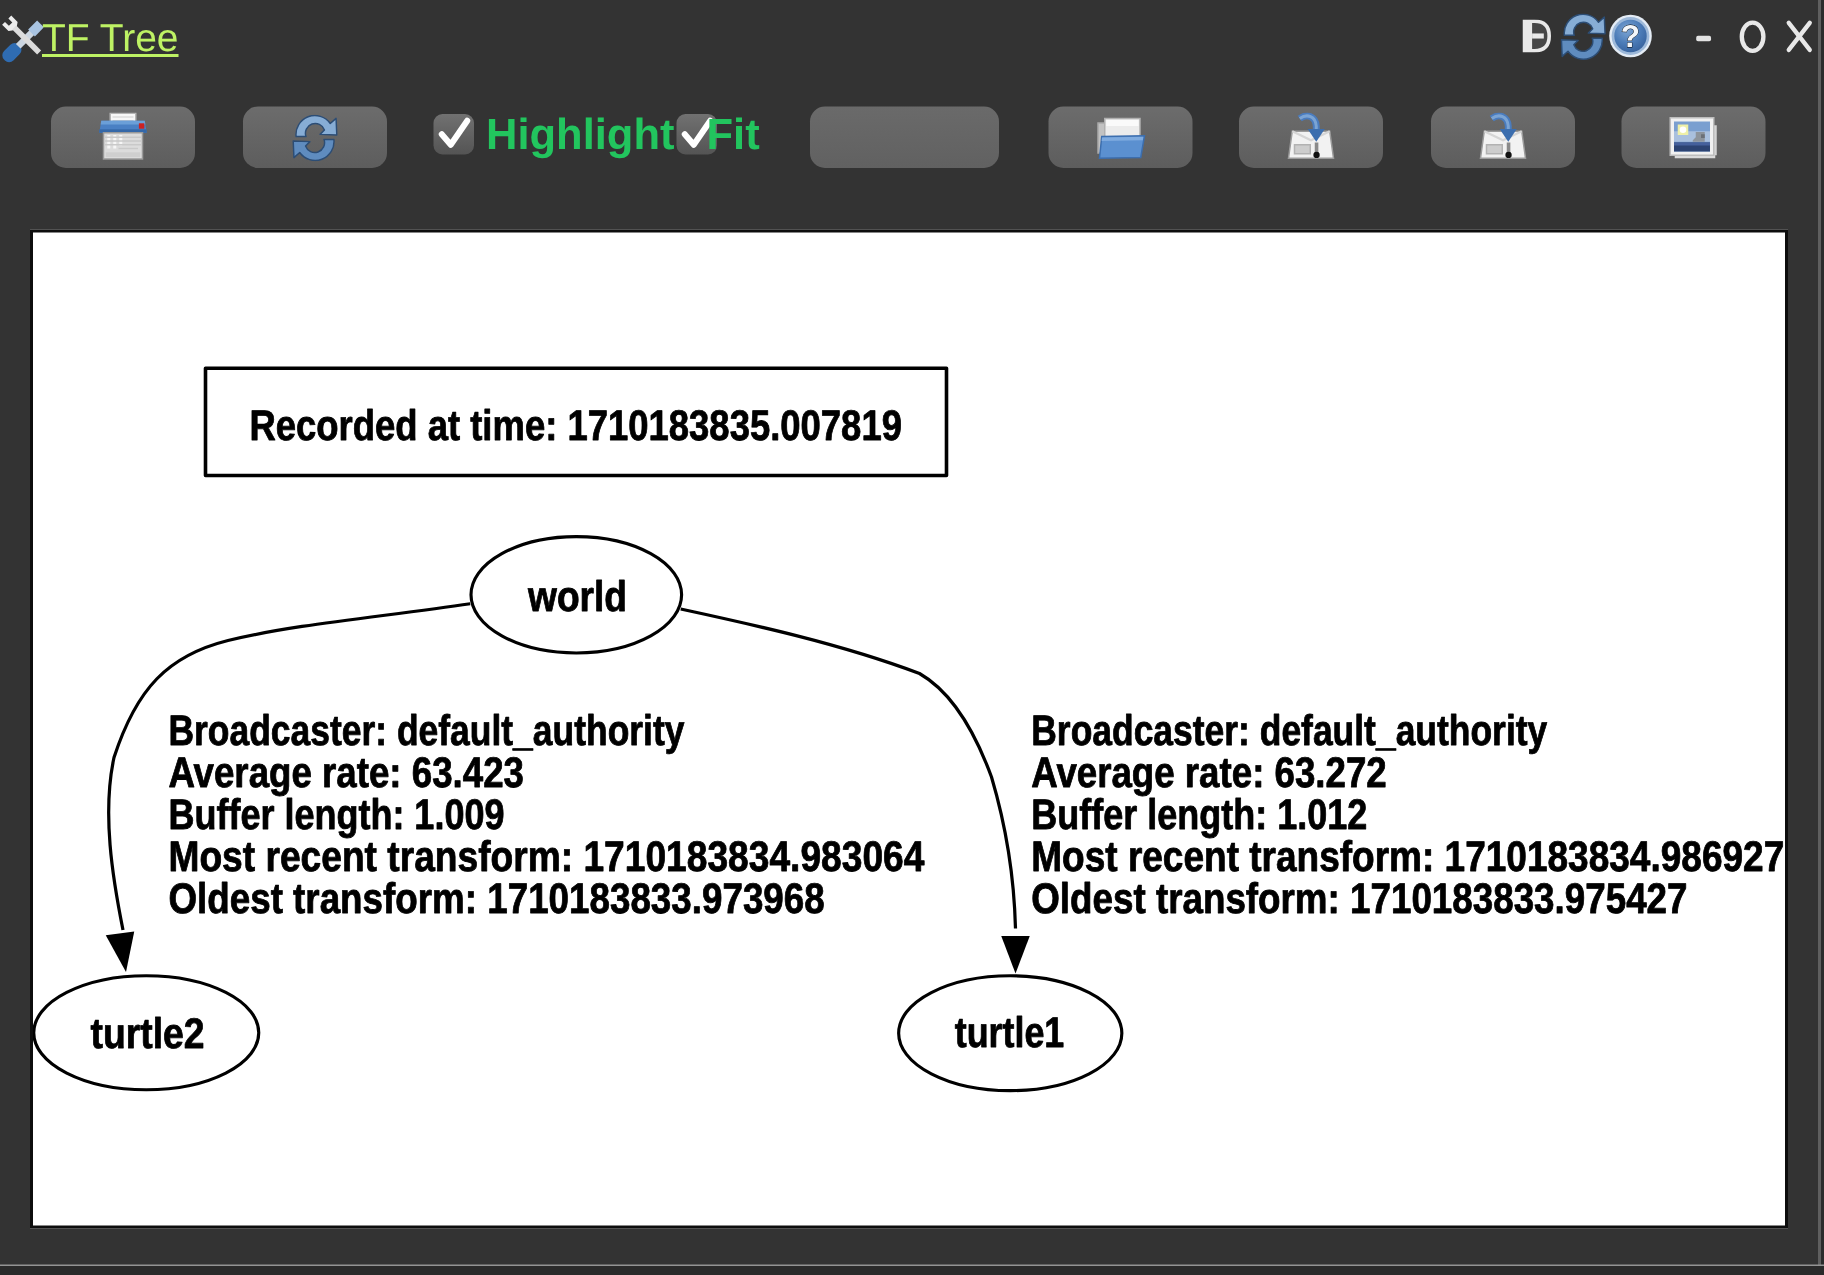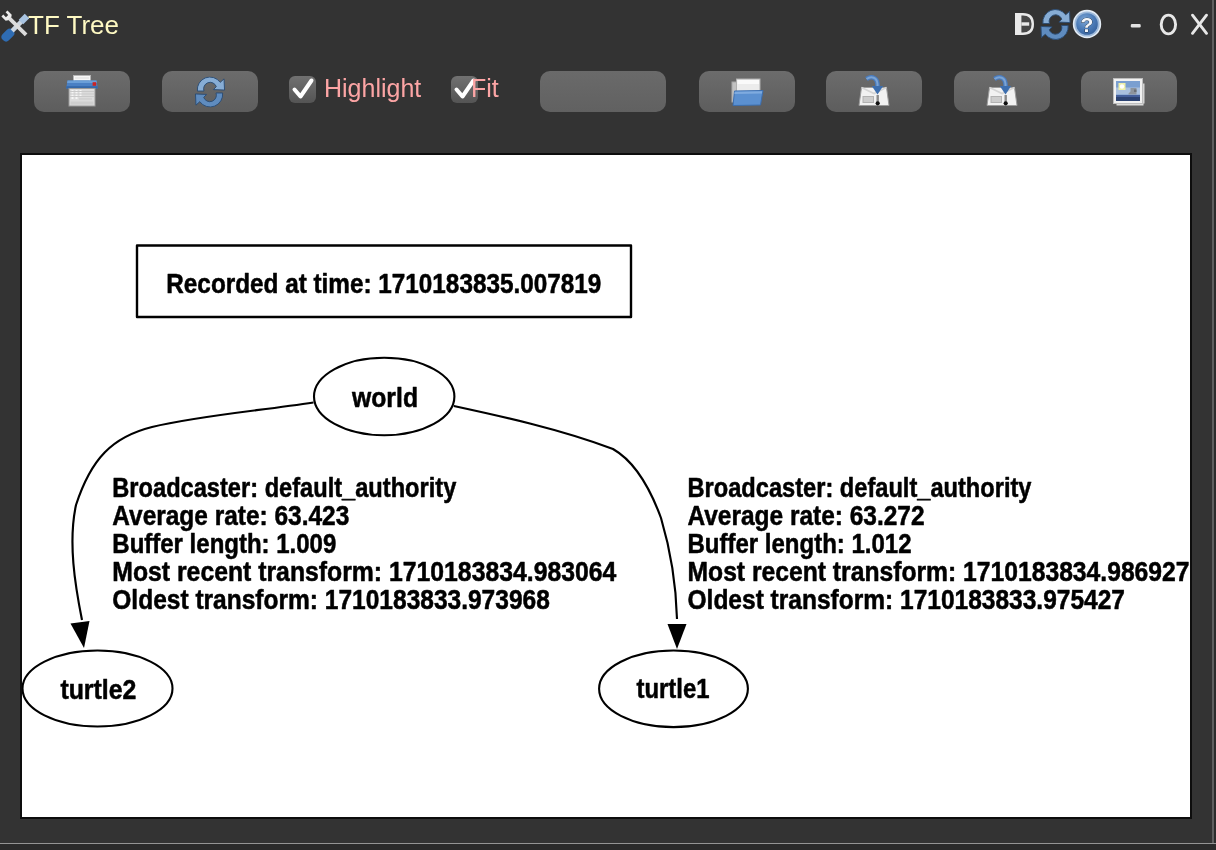--- a/index.html
+++ b/index.html
@@ -1,24 +1,24 @@
 <!DOCTYPE html>
 <html><head>
 <meta charset="utf-8">
 <style>
   html,body{margin:0;padding:0;width:1216px;height:850px;overflow:hidden;
     background:#333333;font-family:"Liberation Sans",sans-serif;}
   .abs{position:absolute;}
-  #title{left:28px;top:10px;font-size:26px;color:#fef9c3;}
+  #title{left:28px;top:10px;font-size:26px;color:#bef264;text-decoration:underline;}
   .tbtn{position:absolute;top:71px;width:96px;height:41px;border-radius:10px;
     background:linear-gradient(#6c6c6c,#5d5d5d);}
   .tbtn svg{position:absolute;left:50%;top:50%;transform:translate(-50%,-50%);}
   .cb{position:absolute;top:76px;width:27px;height:27px;border-radius:6px;
     background:linear-gradient(#717171,#545454);}
-  .cblab{position:absolute;top:74px;font-size:25px;color:#fca5a5;}
+  .cblab{position:absolute;top:74px;font-size:29px;color:#22c55e;font-weight:bold;}
   svg text{stroke:#000;stroke-width:0.55px;paint-order:stroke;}
 </style>
 </head>
 <body>
 
 <svg class="abs" style="left:1px;top:6px" width="28" height="38" viewBox="0 0 28 38">
 
   <g transform="translate(1 6) rotate(45 13 16)">
     <rect x="8.6" y="19" width="8.8" height="14" rx="4" fill="#2f6cb2"></rect>
     <rect x="10.8" y="7" width="4.4" height="13" fill="#ccd6e1"></rect>

